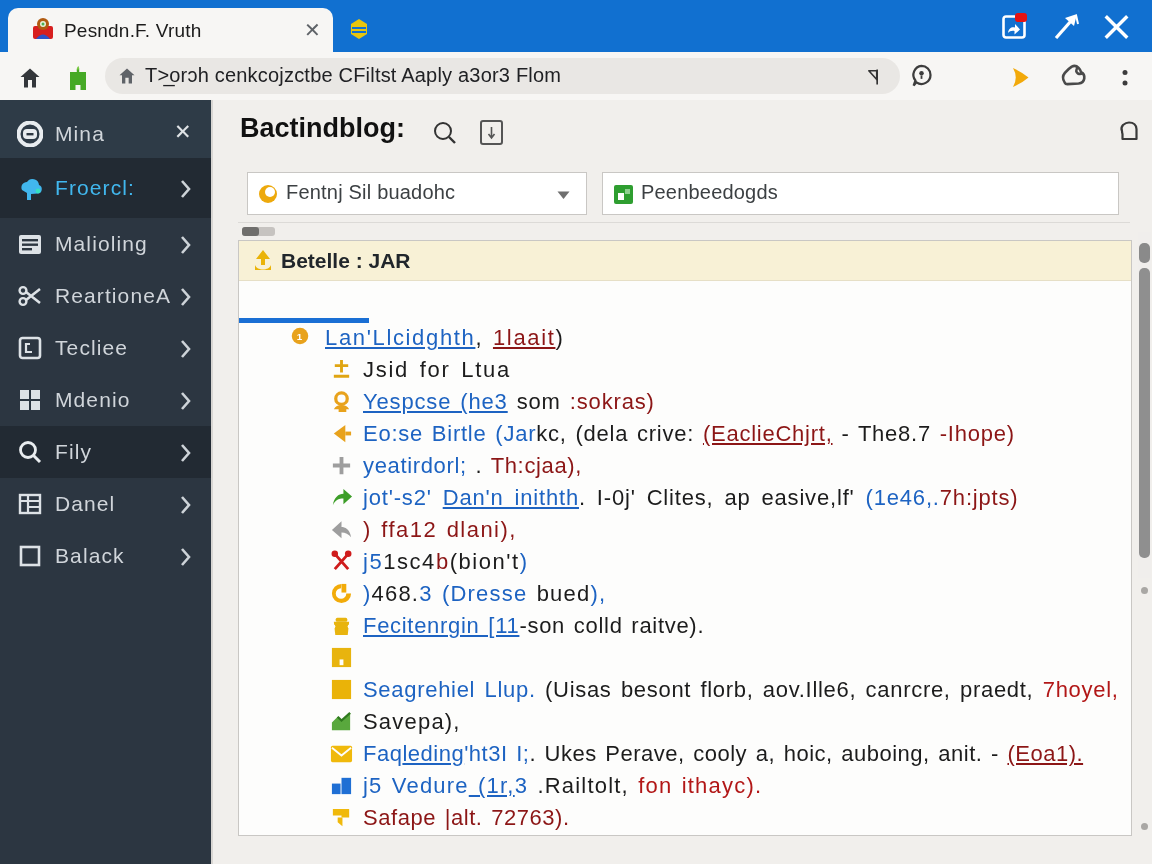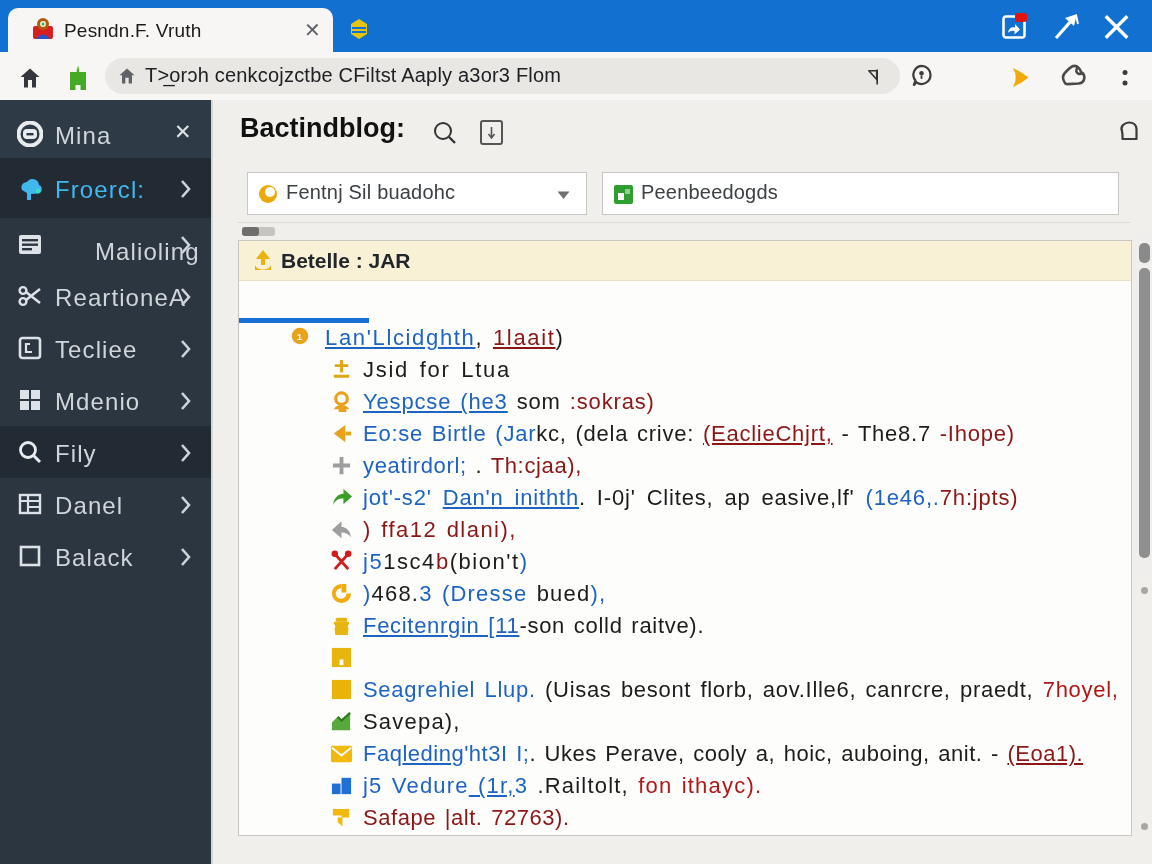--- a/index.html
+++ b/index.html
@@ -15,21 +15,21 @@
 .winbtn { position:absolute; top:14px; }
 
 
 #toolbar { position:absolute; left:0; top:52px; width:1152px; height:48px; background:#f7f6f4; }
 #omnibox { position:absolute; left:105px; top:6px; width:795px; height:36px; background:#e9e7e4; border-radius:18px; }
 #omnitext { position:absolute; left:40px; top:6px; font-size:20px; color:#202124; letter-spacing:0.2px; }
 
 
 #sidebar { position:absolute; left:0; top:100px; width:211px; height:764px; background:#2c3641; }
 .srow { position:absolute; left:0; width:211px; height:52px; }
-.srow .slabel { position:absolute; left:55px; top:13px; font-size:24px; color:#d0d5da; letter-spacing:1.1px; }
+.srow .slabel { position:absolute; left:55px; top:13px; font-size:21px; color:#d0d5da; letter-spacing:1.1px; }
 .srow .schev { position:absolute; left:178px; font-size:18px; color:#ccd2d7; }
 .srow .schev2 { position:absolute; left:179px; }
 .sicon { position:absolute; left:17px; top:13px; width:26px; height:26px; }
 
 
 #content { position:absolute; left:211px; top:100px; width:941px; height:764px; background:#f1efec; border-left:2px solid #d8d6d3; }
 #hdr { position:absolute; left:27px; top:13px; font-size:27px; font-weight:bold; color:#111; }
 #hdricons { position:absolute; left:218px; top:18px; }
 #bell { position:absolute; left:905px; top:20px; }
 
@@ -158,21 +158,21 @@
           <path d="M3 3 L10 11 L3 19" stroke="#cdd3d8" stroke-width="2.6" fill="none"></path>
         </svg>
       </div>
       <div class="srow" style="top: 118px;">
         <svg class="sicon" style="top:13px" viewBox="0 0 26 26">
           <rect x="2" y="4" width="22" height="19" rx="2" fill="#dde2e6"></rect>
           <rect x="5" y="8" width="16" height="2.4" fill="#2d3741"></rect>
           <rect x="5" y="12.5" width="16" height="2.4" fill="#2d3741"></rect>
           <rect x="5" y="17" width="10" height="2.4" fill="#2d3741"></rect>
         </svg>
-        <span class="slabel" style="top:20px;margin-left:40px;">Malioling</span>
+        <span class="slabel" style="top:14px;">Malioling</span>
         <svg class="schev2" style="top:16px" width="13" height="22" viewBox="0 0 13 22">
           <path d="M3 3 L10 11 L3 19" stroke="#cdd3d8" stroke-width="2.6" fill="none"></path>
         </svg>
       </div>
       <div class="srow" style="top: 170px;">
         <svg class="sicon" style="top:13px" viewBox="0 0 26 26">
           <path d="M23 6 L9 17 M23 20 L9 9" stroke="#dde2e6" stroke-width="2.6" fill="none"></path>
           <circle cx="6" cy="18.5" r="3.4" fill="none" stroke="#dde2e6" stroke-width="2.4"></circle>
           <circle cx="6" cy="7.5" r="3.4" fill="none" stroke="#dde2e6" stroke-width="2.4"></circle>
         </svg>

